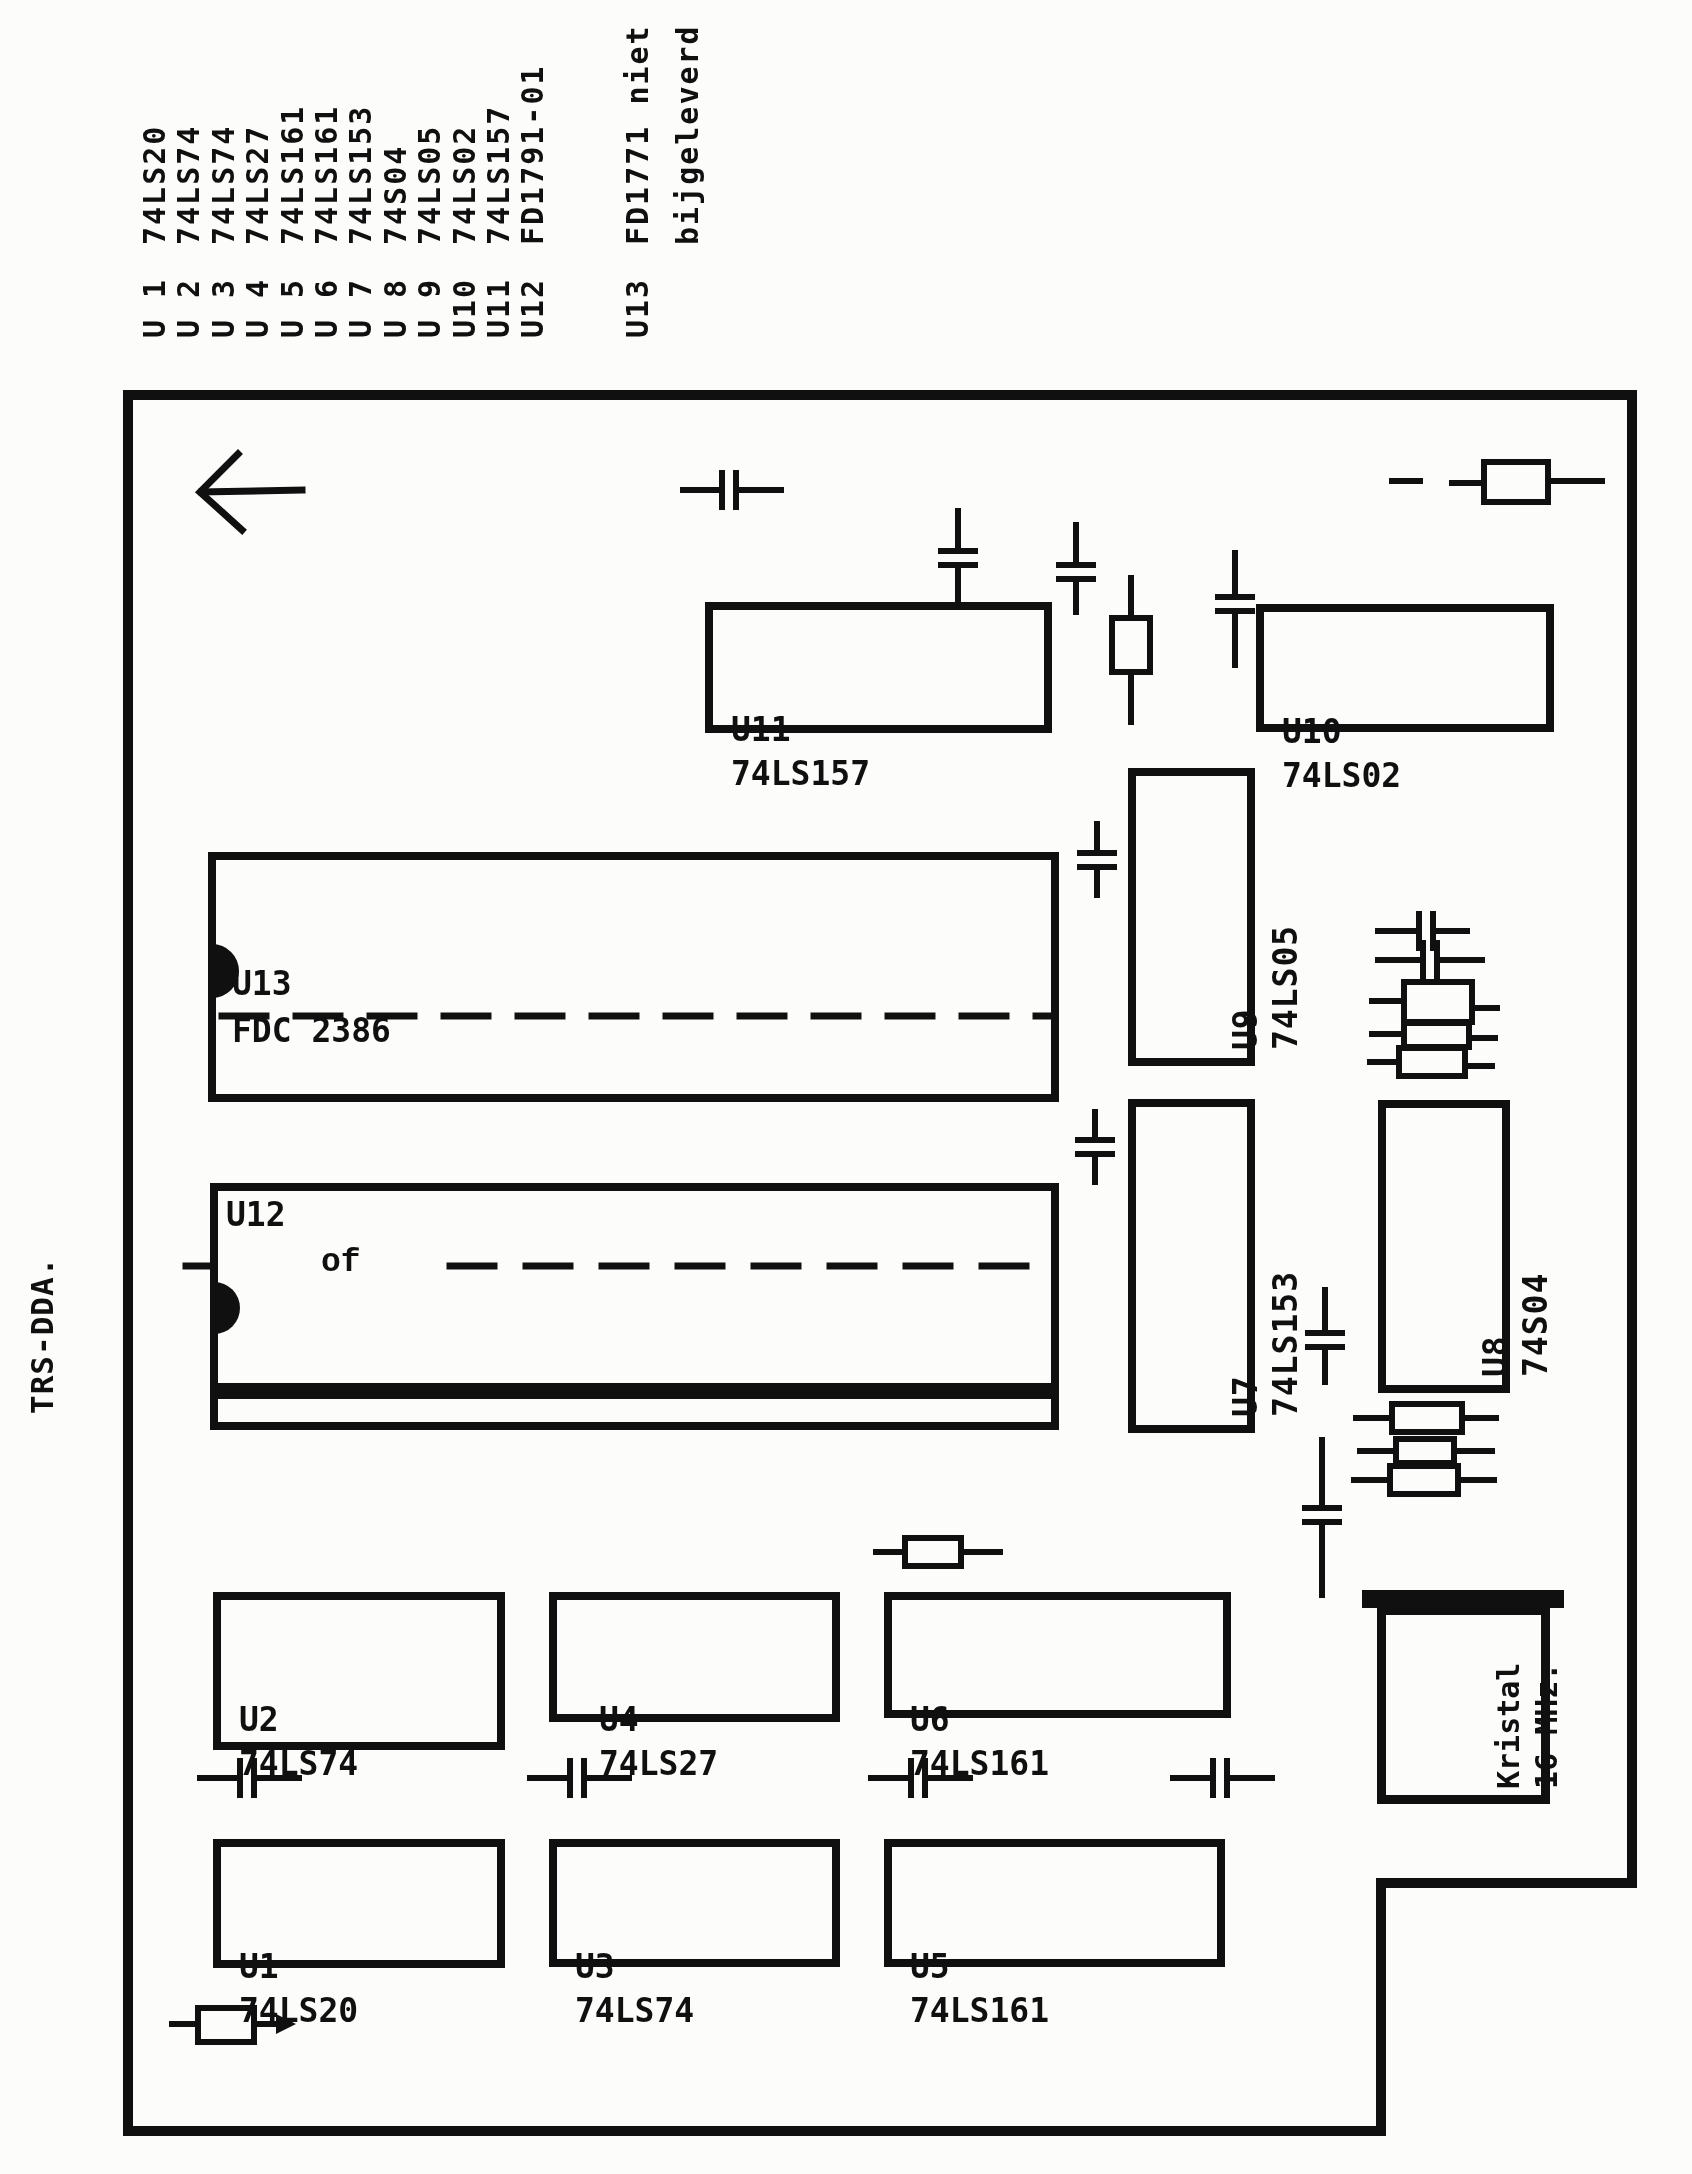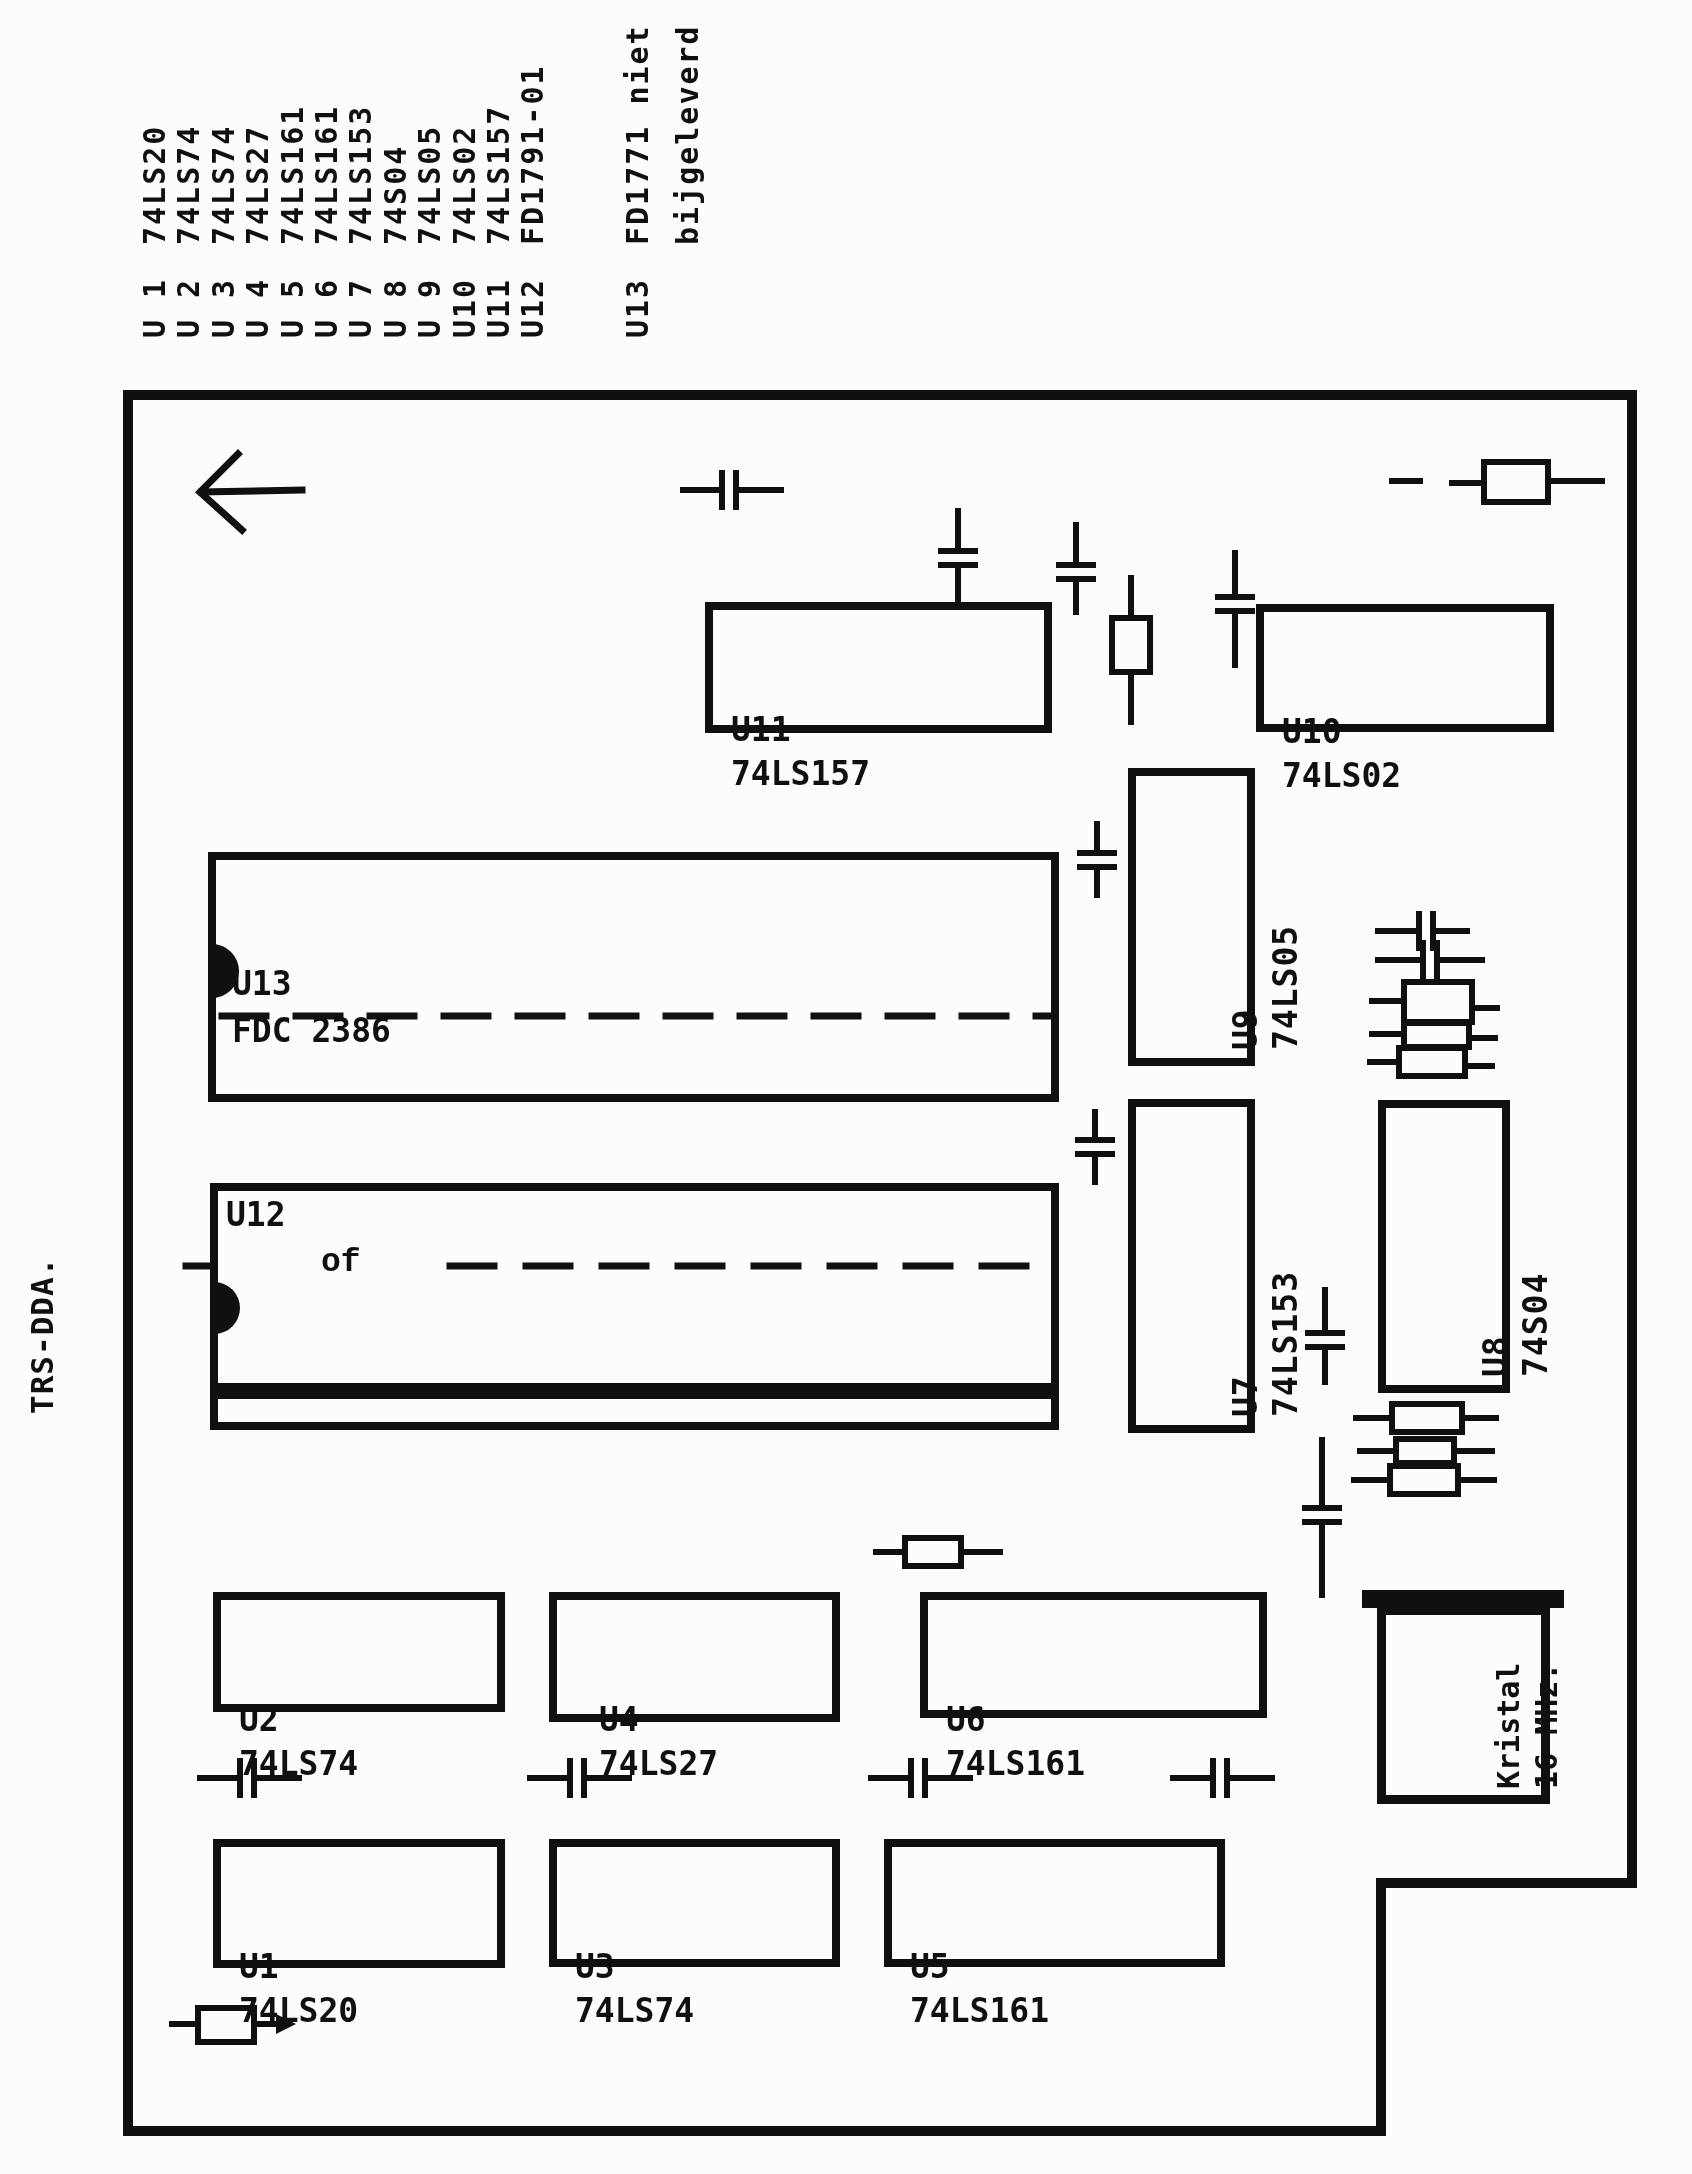--- a/index.html
+++ b/index.html
@@ -112,31 +112,31 @@
       <span>U7</span><span>74LS153</span>
     </div>
   </div>
 
   <div class="chip" style="left:1378px; top:1100px; width:132px; height:293px;">
     <div class="vt chip-vlbl" style="left:12px; bottom:8px; height:260px;">
       <span>U8</span><span>74S04</span>
     </div>
   </div>
 
-  <div class="chip" style="left:213px; top:1592px; width:292px; height:120px;">
+  <div class="chip" style="left:213px; top:1592px; width:292px; height:158px;">
     <div class="hlbl">
       <div>U2</div><div>74LS74</div>
     </div>
   </div>
   <div class="chip" style="left:549px; top:1592px; width:291px; height:130px;padding-left:24px;">
     <div class="hlbl">
       <div>U4</div><div>74LS27</div>
     </div>
   </div>
-  <div class="chip" style="left:884px; top:1592px; width:347px; height:126px;margin-left:36px;">
+  <div class="chip" style="left:884px; top:1592px; width:347px; height:126px;">
     <div class="hlbl">
       <div>U6</div><div>74LS161</div>
     </div>
   </div>
 
   <div class="chip" style="left:213px; top:1839px; width:292px; height:129px;">
     <div class="hlbl">
       <div>U1</div><div>74LS20</div>
     </div>
   </div>

